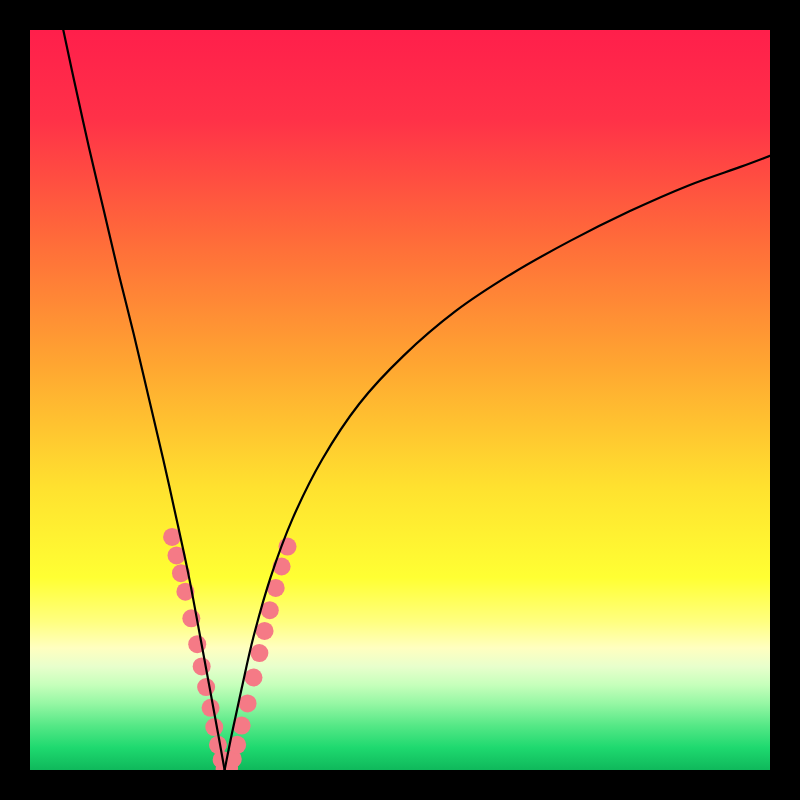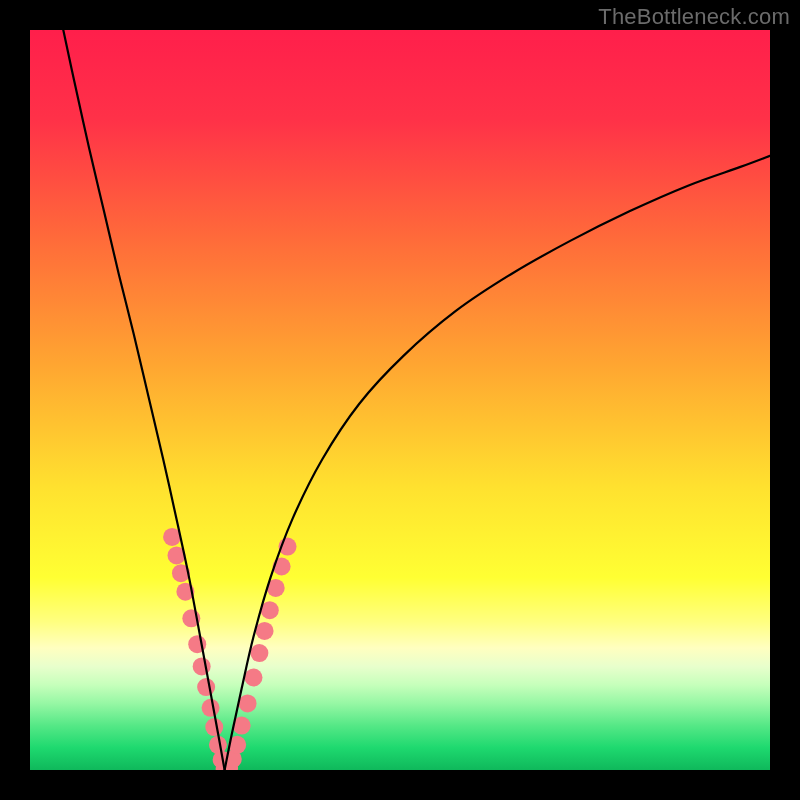--- a/index.html
+++ b/index.html
@@ -93,14 +93,13 @@
           <circle cx="245.68" cy="557.96" r="9" fill="#f57a86"></circle>
           <circle cx="251.60" cy="536.50" r="9" fill="#f57a86"></circle>
           <circle cx="257.52" cy="516.52" r="9" fill="#f57a86"></circle>
         </g>
       <g id="curve-layer">
           <path d="M 33.30 0.00 C 35.15 8.63, 40.08 32.07, 44.40 51.80 C 48.72 71.53, 54.27 96.82, 59.20 118.40 C 64.13 139.98, 69.07 160.33, 74.00 181.30 C 78.93 202.27, 83.87 223.85, 88.80 244.20 C 93.73 264.55, 98.67 283.05, 103.60 303.40 C 108.53 323.75, 113.47 345.33, 118.40 366.30 C 123.33 387.27, 128.27 407.62, 133.20 429.20 C 138.13 450.78, 143.68 476.07, 148.00 495.80 C 152.32 515.53, 155.40 529.10, 159.10 547.60 C 162.80 566.10, 166.75 588.30, 170.20 606.80 C 173.65 625.30, 176.86 642.57, 179.82 658.60 C 182.78 674.63, 185.49 689.43, 187.96 703.00 C 190.43 716.57, 193.51 733.83, 194.62 740.00" fill="none" stroke="#000000" stroke-width="2.2" stroke-linecap="round"></path>
           <path d="M 194.62 740.00 C 195.85 733.83, 199.18 716.57, 202.02 703.00 C 204.86 689.43, 208.06 674.63, 211.64 658.60 C 215.22 642.57, 218.67 625.30, 223.48 606.80 C 228.29 588.30, 233.96 567.33, 240.50 547.60 C 247.04 527.87, 254.07 508.13, 262.70 488.40 C 271.33 468.67, 281.20 448.32, 292.30 429.20 C 303.40 410.08, 315.73 390.97, 329.30 373.70 C 342.87 356.43, 357.67 341.02, 373.70 325.60 C 389.73 310.18, 407.62 294.77, 425.50 281.20 C 443.38 267.63, 461.88 255.92, 481.00 244.20 C 500.12 232.48, 520.47 221.38, 540.20 210.90 C 559.93 200.42, 579.67 190.55, 599.40 181.30 C 619.13 172.05, 640.10 162.80, 658.60 155.40 C 677.10 148.00, 696.83 141.83, 710.40 136.90 C 723.97 131.97, 735.07 127.65, 740.00 125.80" fill="none" stroke="#000000" stroke-width="2.2" stroke-linecap="round"></path>
         </g>
     </svg>
   </div>
-  <div class="watermark">TheBottleneck.com</div>
 </div>
 
 </body></html>

